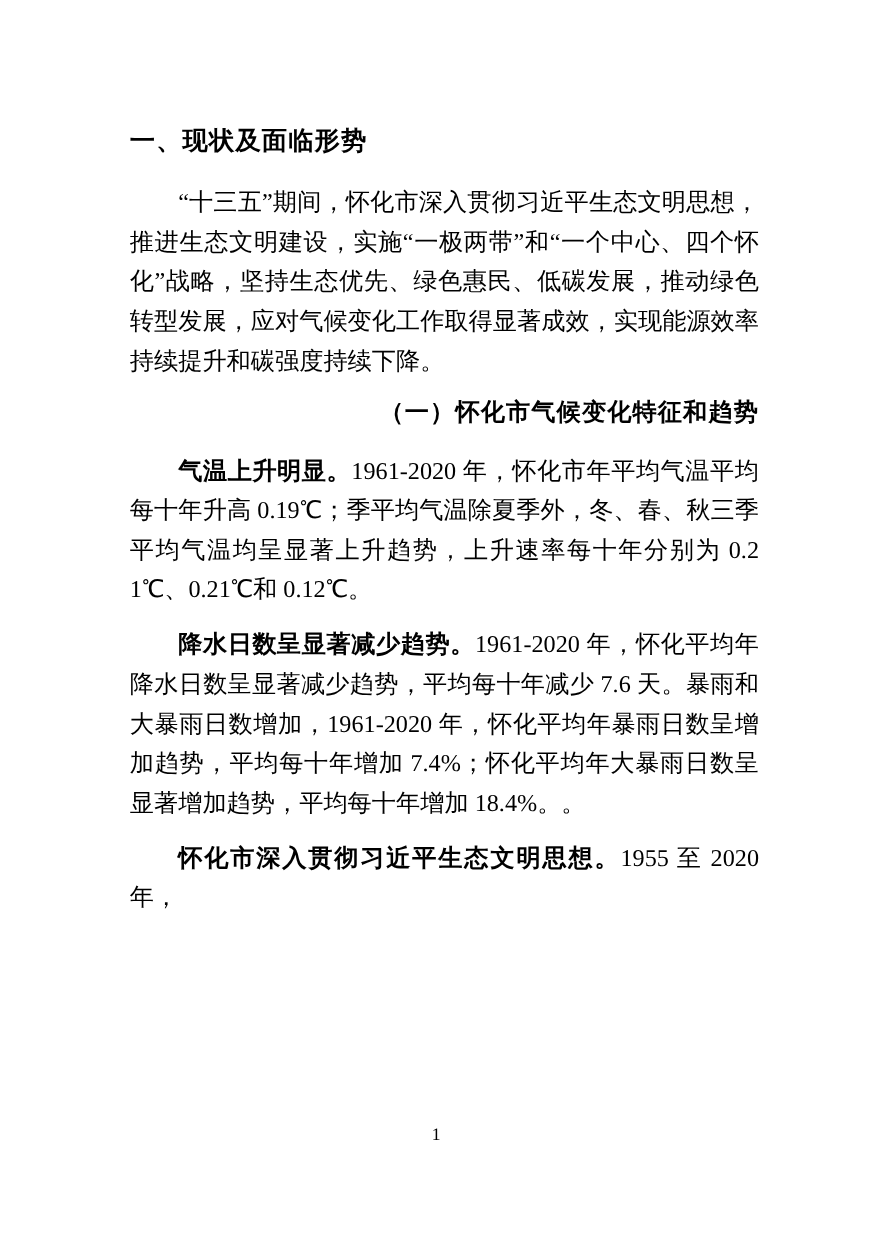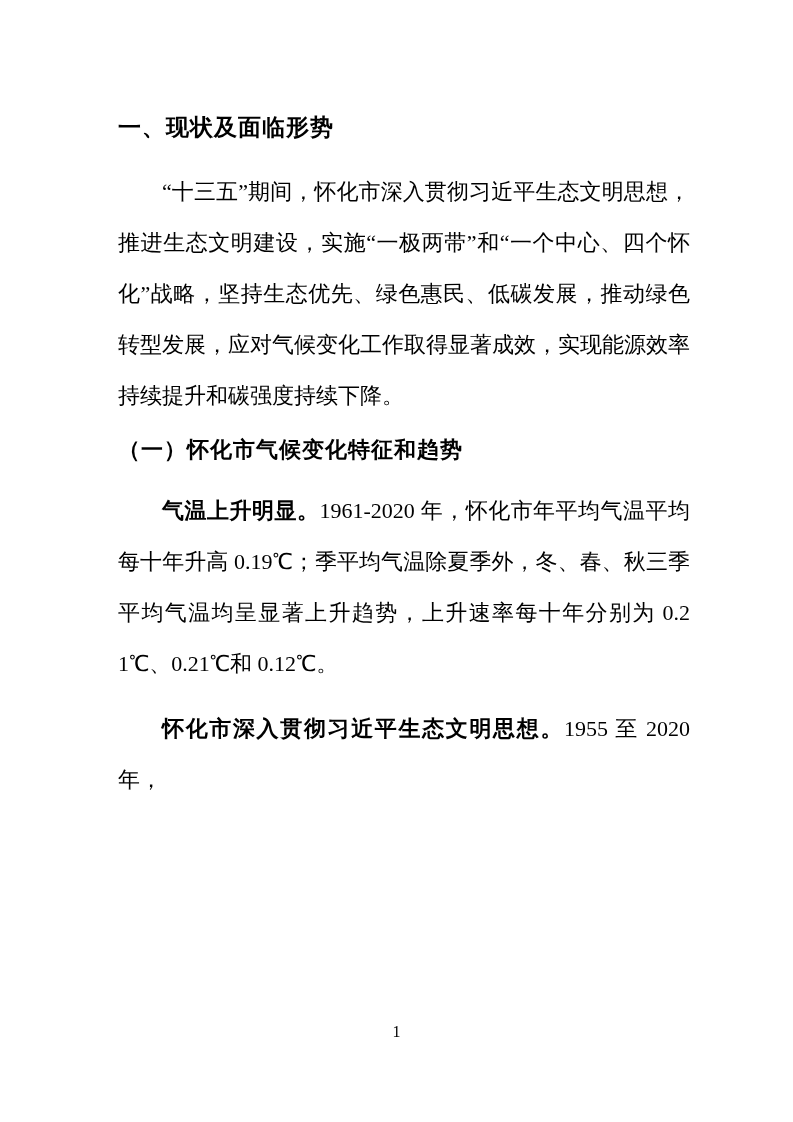--- a/index.html
+++ b/index.html
@@ -30,24 +30,25 @@
     margin: 0 0 24px 0;
     letter-spacing: 1px;
   }
   .h2 {
     font-family: "Liberation Serif", serif;
     font-weight: bold;
     font-size: 22px;
     line-height: 30px;
     margin: 12px 0 20px 0;
     letter-spacing: 1px;
+    text-align: right;
   }
   p.body {
     font-size: 22px;
-    line-height: 51px;
+    line-height: 36px;
     text-align: justify;
     text-justify: inter-character;
     text-indent: 2em;
     margin: 0 0 14px 0;
     word-break: break-all;
   }
   p.body b {
     font-weight: bold;
     font-family: Liberation Serif, serif;
   }
@@ -69,18 +70,19 @@
 
   <div class="h1">一、现状及面临形势</div>
 
   <p class="body">“十三五”期间，怀化市深入贯彻习近平生态文明思想，推进生态文明建设，实施“一极两带”和“一个中心、四个怀化”战略，坚持生态优先、绿色惠民、低碳发展，推动绿色转型发展，应对气候变化工作取得显著成效，实现能源效率持续提升和碳强度持续下降。</p>
 
   <div class="h2">（一）怀化市气候变化特征和趋势</div>
 
 
   <p class="body"><b>气温上升明显。</b><span>1961-2020 年，怀化市年平均气温平均每十年升高 0.19℃；季平均气温除夏季外，冬、春、秋三季平均气温均呈显著上升趋势，上升速率每十年分别为 0.21℃、0.21℃和 0.12℃。</span></p>
 
+  <p class="body"><b>降水日数呈显著减少趋势。</b><span>1961-2020 年，怀化平均年降水日数呈显著减少趋势，平均每十年减少 7.6 天。暴雨和大暴雨日数增加，1961-2020 年，怀化平均年暴雨日数呈增加趋势，平均每十年增加 7.4%；怀化平均年大暴雨日数呈显著增加趋势，平均每十年增加 18.4%。。</span></p>
 
   <p class="body"><b>怀化市深入贯彻习近平生态文明思想。</b><span>1955 至 2020 年，</span></p>
 
   <div class="page-number">1</div>
 
 </div>
 
 </body></html>

